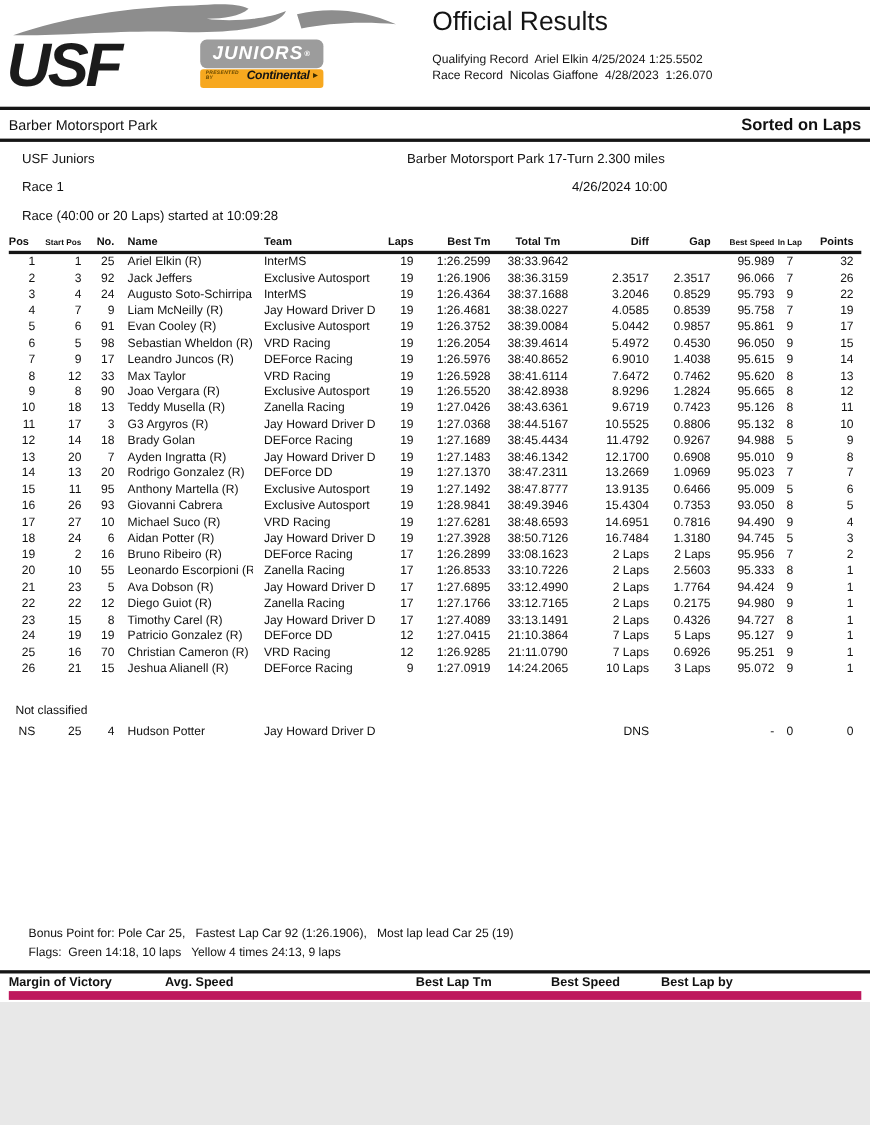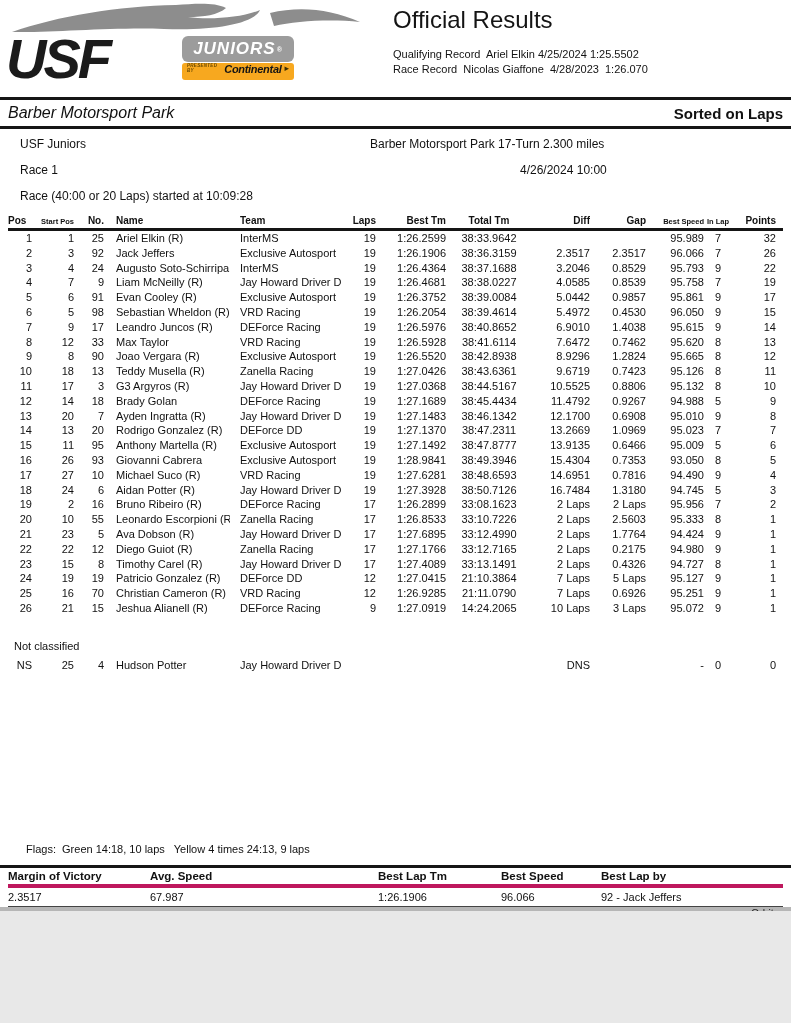--- a/index.html
+++ b/index.html
@@ -38,21 +38,21 @@
   .title-block { position:absolute; left:393px; top:6px; width:392px; }
   .title-block h1 { font-size:24px; font-weight:normal; color:#141414; letter-spacing:0; }
   .records { margin-top:13px; font-size:11px; line-height:15px; color:#141414; }
 
   .rule { height:3px; background:#151515; }
 
   .track-bar {
     display:flex; justify-content:space-between; align-items:center;
     padding:4px 8px 4px 8px; height:26px;
   }
-  .track-bar .track { font-size:16px;font-style:italic; }
+  .track-bar .track { font-size:13px; }
   .track-bar .sorted { font-size:15px; font-weight:bold; }
 
   
   .event-info { position:relative; height:82px; font-size:12px; }
   .ev-series { position:absolute; left:20px; top:8px; }
   .ev-circuit { position:absolute; left:370px; top:8px; }
   .ev-race { position:absolute; left:20px; top:34px; }
   .ev-date { position:absolute; left:520px; top:34px; }
   .ev-note { position:absolute; left:20px; top:60px; }
 
@@ -86,21 +86,21 @@
 
   
   .announcements { margin-top:168px; padding:0 8px; font-size:11px; line-height:17px; }
   .announcements .ann-label { margin-left:6px; }
   .announcements .ind { margin-left:18px; }
   .announcements .penalty { font-weight:bold; font-size:12px; }
 
   
   .summary { margin-top:7px; border-top:3px solid #151515; padding:0 8px; }
   .sumrow { display:flex; align-items:center; }
-  .sumhead { font-weight:bold; font-size:11.5px; border-bottom:4px solid #be185d; padding:2px 0; }
+  .sumhead { font-weight:bold; font-size:11.5px; border-bottom:8px solid #be185d; padding:2px 0; }
   .sumvals { font-size:11px; padding:3px 0; border-bottom:1px solid #444; }
   .sc-margin { width:142px; }
   .sc-avg    { width:228px; }
   .sc-bestlap{ width:105px; }
   .sc-bestspd{ width:90px; text-align:left; padding-left:18px; }
   .sc-bestby { width:200px; padding-left:28px; }
 
   .orbits-bar {
     height:18px; background:#b6b6b6; border-bottom:6px solid #737373;
     display:flex; align-items:center; justify-content:flex-end;
@@ -589,20 +589,21 @@
           <span class="cell col-diff">DNS</span>
           <span class="cell col-gap"></span>
           <span class="cell col-speed">-</span>
           <span class="cell col-inlap">0</span>
           <span class="cell col-points">0</span>
         </div>
       </div>
   </div>
 
   <div class="announcements">
+    <div class="ind pre">Bonus Point for: Pole Car 25,   Fastest Lap Car 92 (1:26.1906),   Most lap lead Car 25 (19)</div>
     <div class="ind pre">Flags:  Green 14:18, 10 laps   Yellow 4 times 24:13, 9 laps</div>
   </div>
 
   <div class="summary">
     <div class="sumrow sumhead">
       <span class="sc-margin">Margin of Victory</span>
       <span class="sc-avg">Avg. Speed</span>
       <span class="sc-bestlap">Best Lap Tm</span>
       <span class="sc-bestspd">Best Speed</span>
       <span class="sc-bestby">Best Lap by</span>

